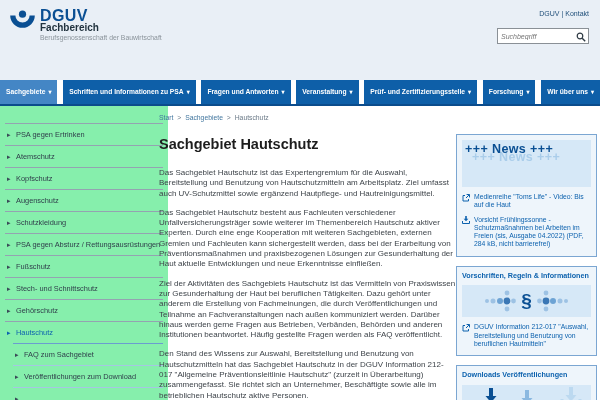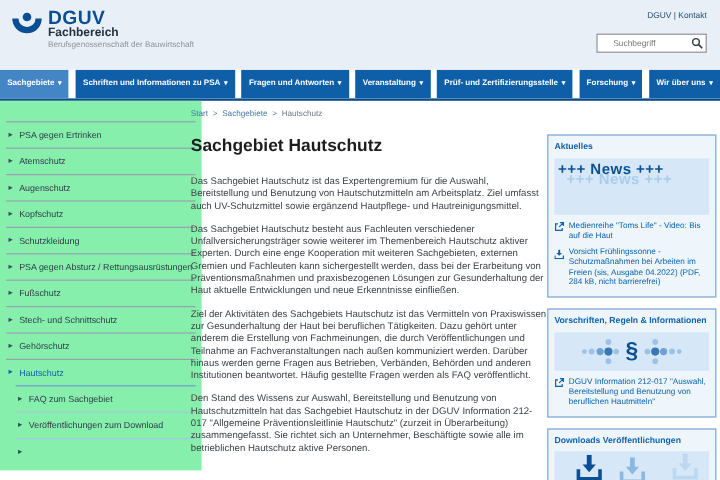--- a/index.html
+++ b/index.html
@@ -1,32 +1,32 @@
 <!DOCTYPE html>
 <html><head>
 <meta charset="utf-8">
 <style>
   * { box-sizing: border-box; }
   html,body { margin:0; padding:0; }
   body { width:600px; height:400px; font-family:"Liberation Sans", sans-serif; background:#fff; }
   .page { position:relative; width:600px; height:400px; overflow:hidden; background:#fff; }
 
   
-  .site-header { position:relative; height:58px; background:#e9eff6; }
+  .site-header { position:relative; height:80px; background:#e9eff6; }
   .logo { position:absolute; left:9px; top:7px; display:flex; gap:4px; cursor:pointer; }
   .logo-icon { width:27px; padding-top:3px; }
   .brand { font-size:16px; font-weight:bold; color:#0a4f93; letter-spacing:0.4px; line-height:17px; }
   .dept1, .dept2 { font-size:10px; font-weight:bold; color:#22333f; line-height:8.6px; }
   .dept3 { font-size:6.8px; color:#8b949b; line-height:8.4px; margin-top:1px; }
   .top-links { position:absolute; right:11px; top:10px; font-size:7px; color:#1f4e79; }
   .top-links a { color:#1f4e79; text-decoration:none; cursor:pointer; }
   .search-box { position:absolute; right:11px; top:28px; width:92px; height:16px; background:#fff;
                 border:1px solid #8a9096; display:flex; align-items:center; }
-  .search-box input { border:none; outline:none; flex:1; min-width:0; font-size:7px; padding:0 13px;
-                      color:#444; background:transparent; font-family:"Liberation Sans", sans-serif; }
+  .search-box input { border:none; outline:none; flex:1; min-width:0; font-size:7px; padding:0 3px;
+                      color:#444; background:transparent; font-family:"Liberation Sans", sans-serif;font-style:italic; }
   .search-box input::placeholder { color:#777; }
   .search-icon { flex:0 0 12px; cursor:pointer; padding-top:2px; }
 
   
   .main-nav { display:flex; gap:2px; height:26px; background:#fff; border-bottom:2px solid #0b4c8c;
               justify-content:space-between; overflow:hidden; }
   .nav-item { flex:0 1 auto; background:#0e5fa8; color:#fff; font-size:6.7px; font-weight:bold;
               height:24px; line-height:24px; padding:0 6px; white-space:nowrap; text-decoration:none; cursor:pointer; }
   .nav-item::after { content:"▾"; margin-left:3px; font-size:6px; }
   .nav-item.active { background:#4486c5; }
@@ -115,22 +115,22 @@
     <a class="nav-item">Forschung</a>
     <a class="nav-item">Wir über uns</a>
   </nav>
 
   <div class="body-row">
 
     <aside class="sidebar">
       <ul>
         <li><span>PSA gegen Ertrinken</span></li>
         <li><span>Atemschutz</span></li>
+        <li><span>Kopfschutz</span></li>
         <li><span>Augenschutz</span></li>
-        <li><span>Kopfschutz</span></li>
         <li><span>Schutzkleidung</span></li>
         <li><span>PSA gegen Absturz / Rettungsausrüstungen</span></li>
         <li><span>Fußschutz</span></li>
         <li><span>Stech- und Schnittschutz</span></li>
         <li><span>Gehörschutz</span></li>
         <li class="active"><span>Hautschutz</span></li>
         <li class="sub sub-first"><span>FAQ zum Sachgebiet</span></li>
         <li class="sub"><span>Veröffentlichungen zum Download</span></li>
         <li class="sub"></li>
       </ul>
@@ -147,21 +147,20 @@
       <h1>Sachgebiet Hautschutz</h1>
       <p>Das Sachgebiet Hautschutz ist das Expertengremium für die Auswahl, Bereitstellung und Benutzung von Hautschutzmitteln am Arbeitsplatz. Ziel umfasst auch UV-Schutzmittel sowie ergänzend Hautpflege- und Hautreinigungsmittel.</p>
       <p>Das Sachgebiet Hautschutz besteht aus Fachleuten verschiedener Unfallversicherungsträger sowie weiterer im Themenbereich Hautschutz aktiver Experten. Durch eine enge Kooperation mit weiteren Sachgebieten, externen Gremien und Fachleuten kann sichergestellt werden, dass bei der Erarbeitung von Präventionsmaßnahmen und praxisbezogenen Lösungen zur Gesunderhaltung der Haut aktuelle Entwicklungen und neue Erkenntnisse einfließen.</p>
       <p>Ziel der Aktivitäten des Sachgebiets Hautschutz ist das Vermitteln von Praxiswissen zur Gesunderhaltung der Haut bei beruflichen Tätigkeiten. Dazu gehört unter anderem die Erstellung von Fachmeinungen, die durch Veröffentlichungen und Teilnahme an Fachveranstaltungen nach außen kommuniziert werden. Darüber hinaus werden gerne Fragen aus Betrieben, Verbänden, Behörden und anderen Institutionen beantwortet. Häufig gestellte Fragen werden als FAQ veröffentlicht.</p>
       <p>Den Stand des Wissens zur Auswahl, Bereitstellung und Benutzung von Hautschutzmitteln hat das Sachgebiet Hautschutz in der DGUV Information 212-017 "Allgemeine Präventionsleitlinie Hautschutz" (zurzeit in Überarbeitung) zusammengefasst. Sie richtet sich an Unternehmer, Beschäftigte sowie alle im betrieblichen Hautschutz aktive Personen.</p>
     </div>
 
     <aside class="right-col">
 
       <section class="box">
-        <h2>Aktuelles</h2>
         <div class="box-banner news-banner">
           <span class="news-echo">+++ News +++</span>
           <span class="news-main">+++ News +++</span>
         </div>
         <a class="box-link">
           <span class="li-icon">
             <svg width="8" height="8" viewBox="0 0 8 8">
               <path d="M3 1.5 H1 V7 H6.5 V5" fill="none" stroke="#0d62ae" stroke-width="1"></path>
               <path d="M4 4 L7.3 0.7 M4.6 0.5 H7.5 V3.4" fill="none" stroke="#0d62ae" stroke-width="1"></path>
             </svg>

